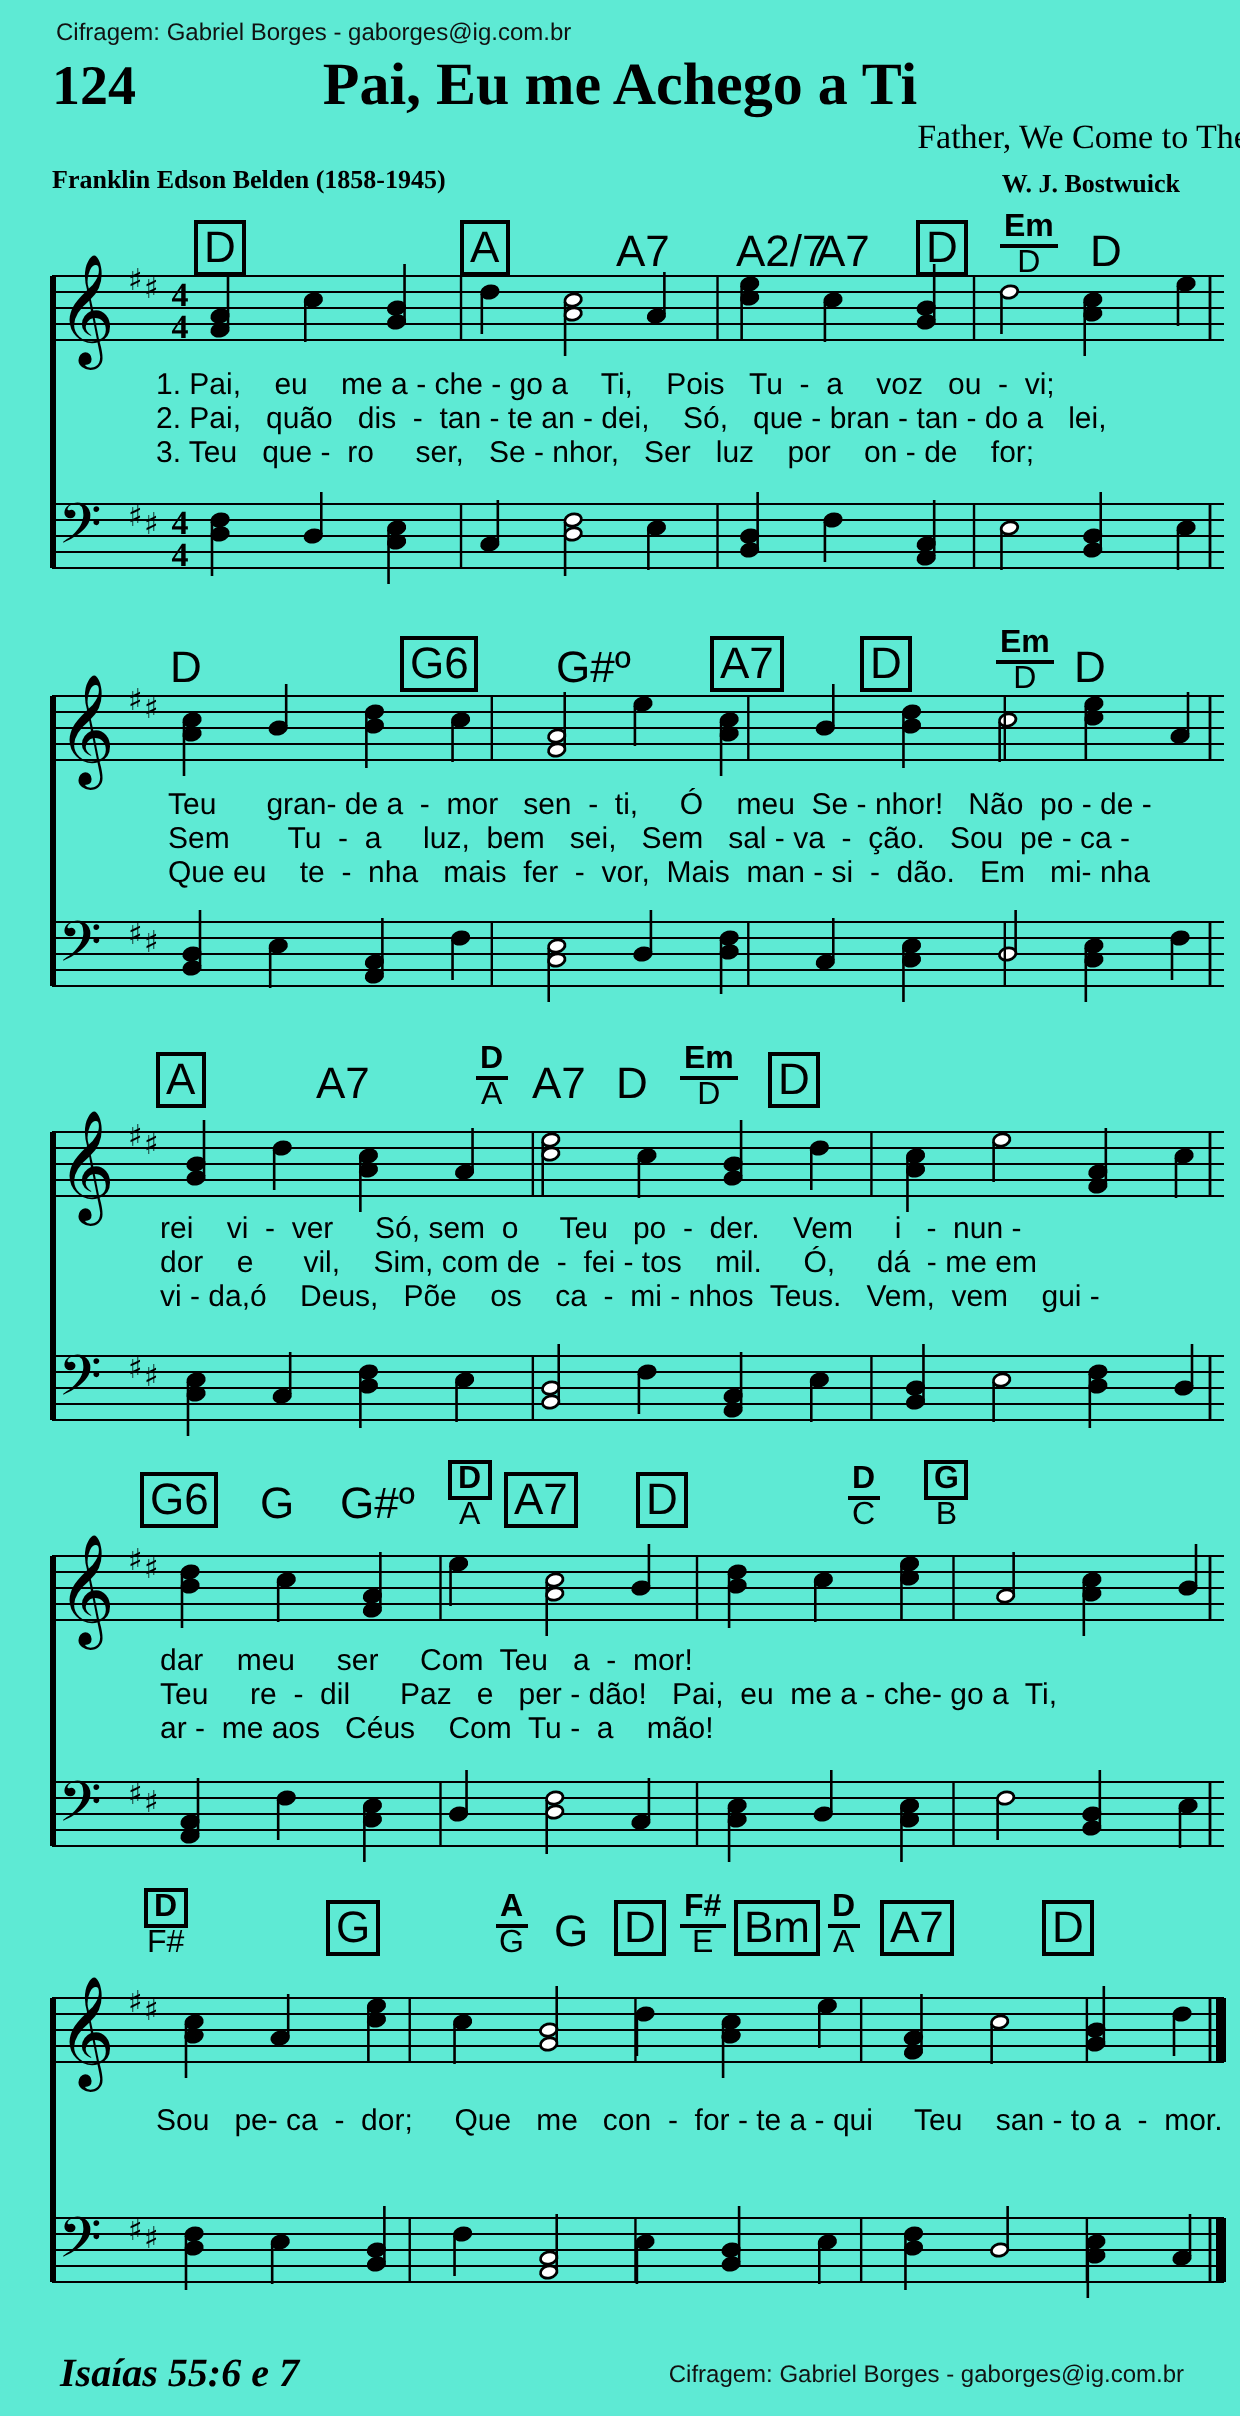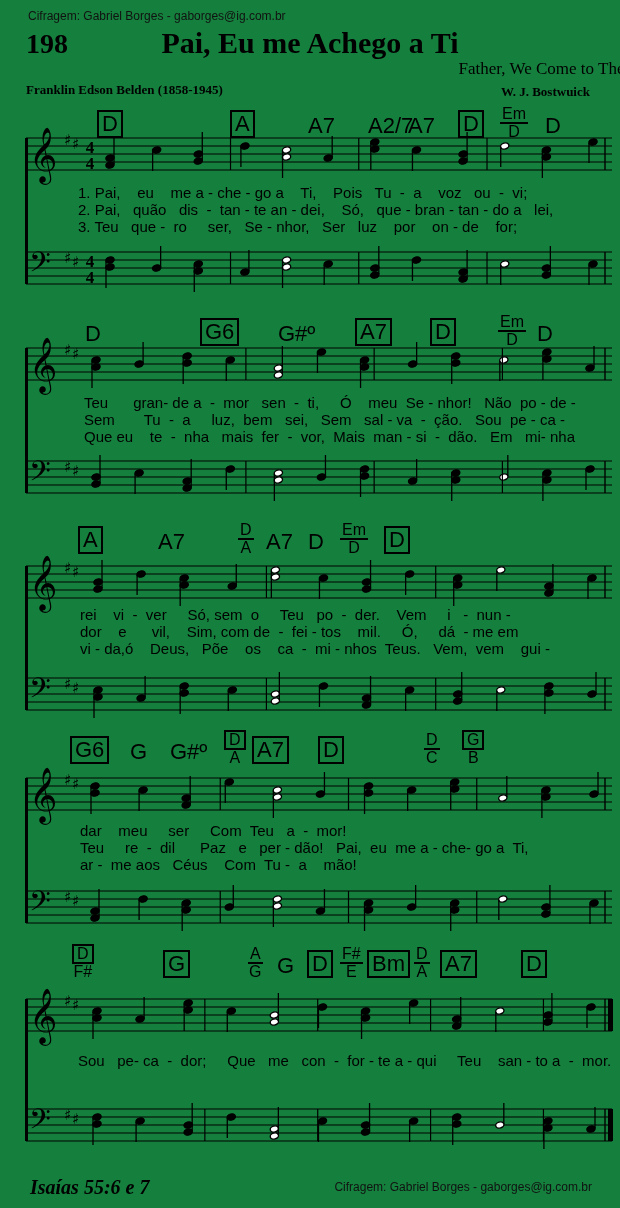--- a/index.html
+++ b/index.html
@@ -1,45 +1,45 @@
 <!DOCTYPE html>
 <html><head>
 <meta charset="utf-8">
 <style>
   html,body{margin:0;padding:0;background:#888;}
-  .page{position:relative;width:620px;height:1208px;background:#15803d;color:#000;
+  .page{position:relative;width:620px;height:1208px;background:#5eead4;color:#000;
         font-family:"Liberation Sans",sans-serif;overflow:hidden;}
   .abs{position:absolute;}
   .meta-line{font-size:12px;color:#111;}
   .hymn-number{font-family:"Liberation Serif",serif;font-weight:bold;font-size:28px;}
   .title{font-family:"Liberation Serif",serif;font-weight:bold;font-size:30px;text-align:center;width:100%;}
   .subtitle{font-family:"Liberation Serif",serif;font-size:17px;text-align:right;width:100%;margin-left:12px;}
   .credit{font-family:"Liberation Serif",serif;font-weight:bold;font-size:13px;}
   .resumo-wrap{display:flex;align-items:center;gap:5px;}
   .box-icon{display:inline-block;width:16px;height:13px;border:3px solid #000;background:#fff;}
   .chord-row{position:absolute;left:0;width:620px;height:46px;}
   .chord{position:absolute;bottom:0;font-size:22px;line-height:24px;white-space:nowrap;}
   .chord.boxed{border:2px solid #000;padding:0 3px;}
   .frac{position:absolute;bottom:-2px;display:flex;flex-direction:column;align-items:center;
         font-size:16px;line-height:16px;}
-  .frac .top{border-bottom:2px solid #000;padding:0 2px;}
+  .frac .top{border-bottom:2px solid #000;padding:0 2px;font-weight:bold;}
   .frac .top.boxed{border:2px solid #000;padding:0 3px;}
   .lyrics{position:absolute;white-space:pre;font-size:15px;line-height:17px;color:#000;}
   .sysline{position:absolute;width:3px;background:#000;}
   .footer-left{font-family:"Liberation Serif",serif;font-style:italic;font-weight:bold;font-size:20px;}
   svg text{user-select:none;}
 </style>
 </head>
 <body>
 
 <div class="page">
 
   <div class="abs meta-line" style="left:28px;top:9px;">Cifragem: Gabriel Borges - gaborges@ig.com.br</div>
 
-  <div class="abs hymn-number" style="left:26px;top:28px;">198</div>
+  <div class="abs hymn-number" style="left:26px;top:28px;">124</div>
   <div class="abs title" style="left:0;top:26px;">Pai, Eu me Achego a Ti</div>
   <div class="abs subtitle" style="left:0;top:59px;">Father, We Come to Thee</div>
   <div class="abs credit" style="left:26px;top:82px;">Franklin Edson Belden (1858-1945)</div>
   <div class="abs credit" style="right:30px;top:84px;">W. J. Bostwuick</div>
 
   <div id="score">
       <div class="chord-row" style="top: 92px;">
         <span class="chord boxed" style="left: 97px;">D</span>
         <span class="chord boxed" style="left: 230px;">A</span>
         <span class="chord" style="left: 308px;">A7</span>

